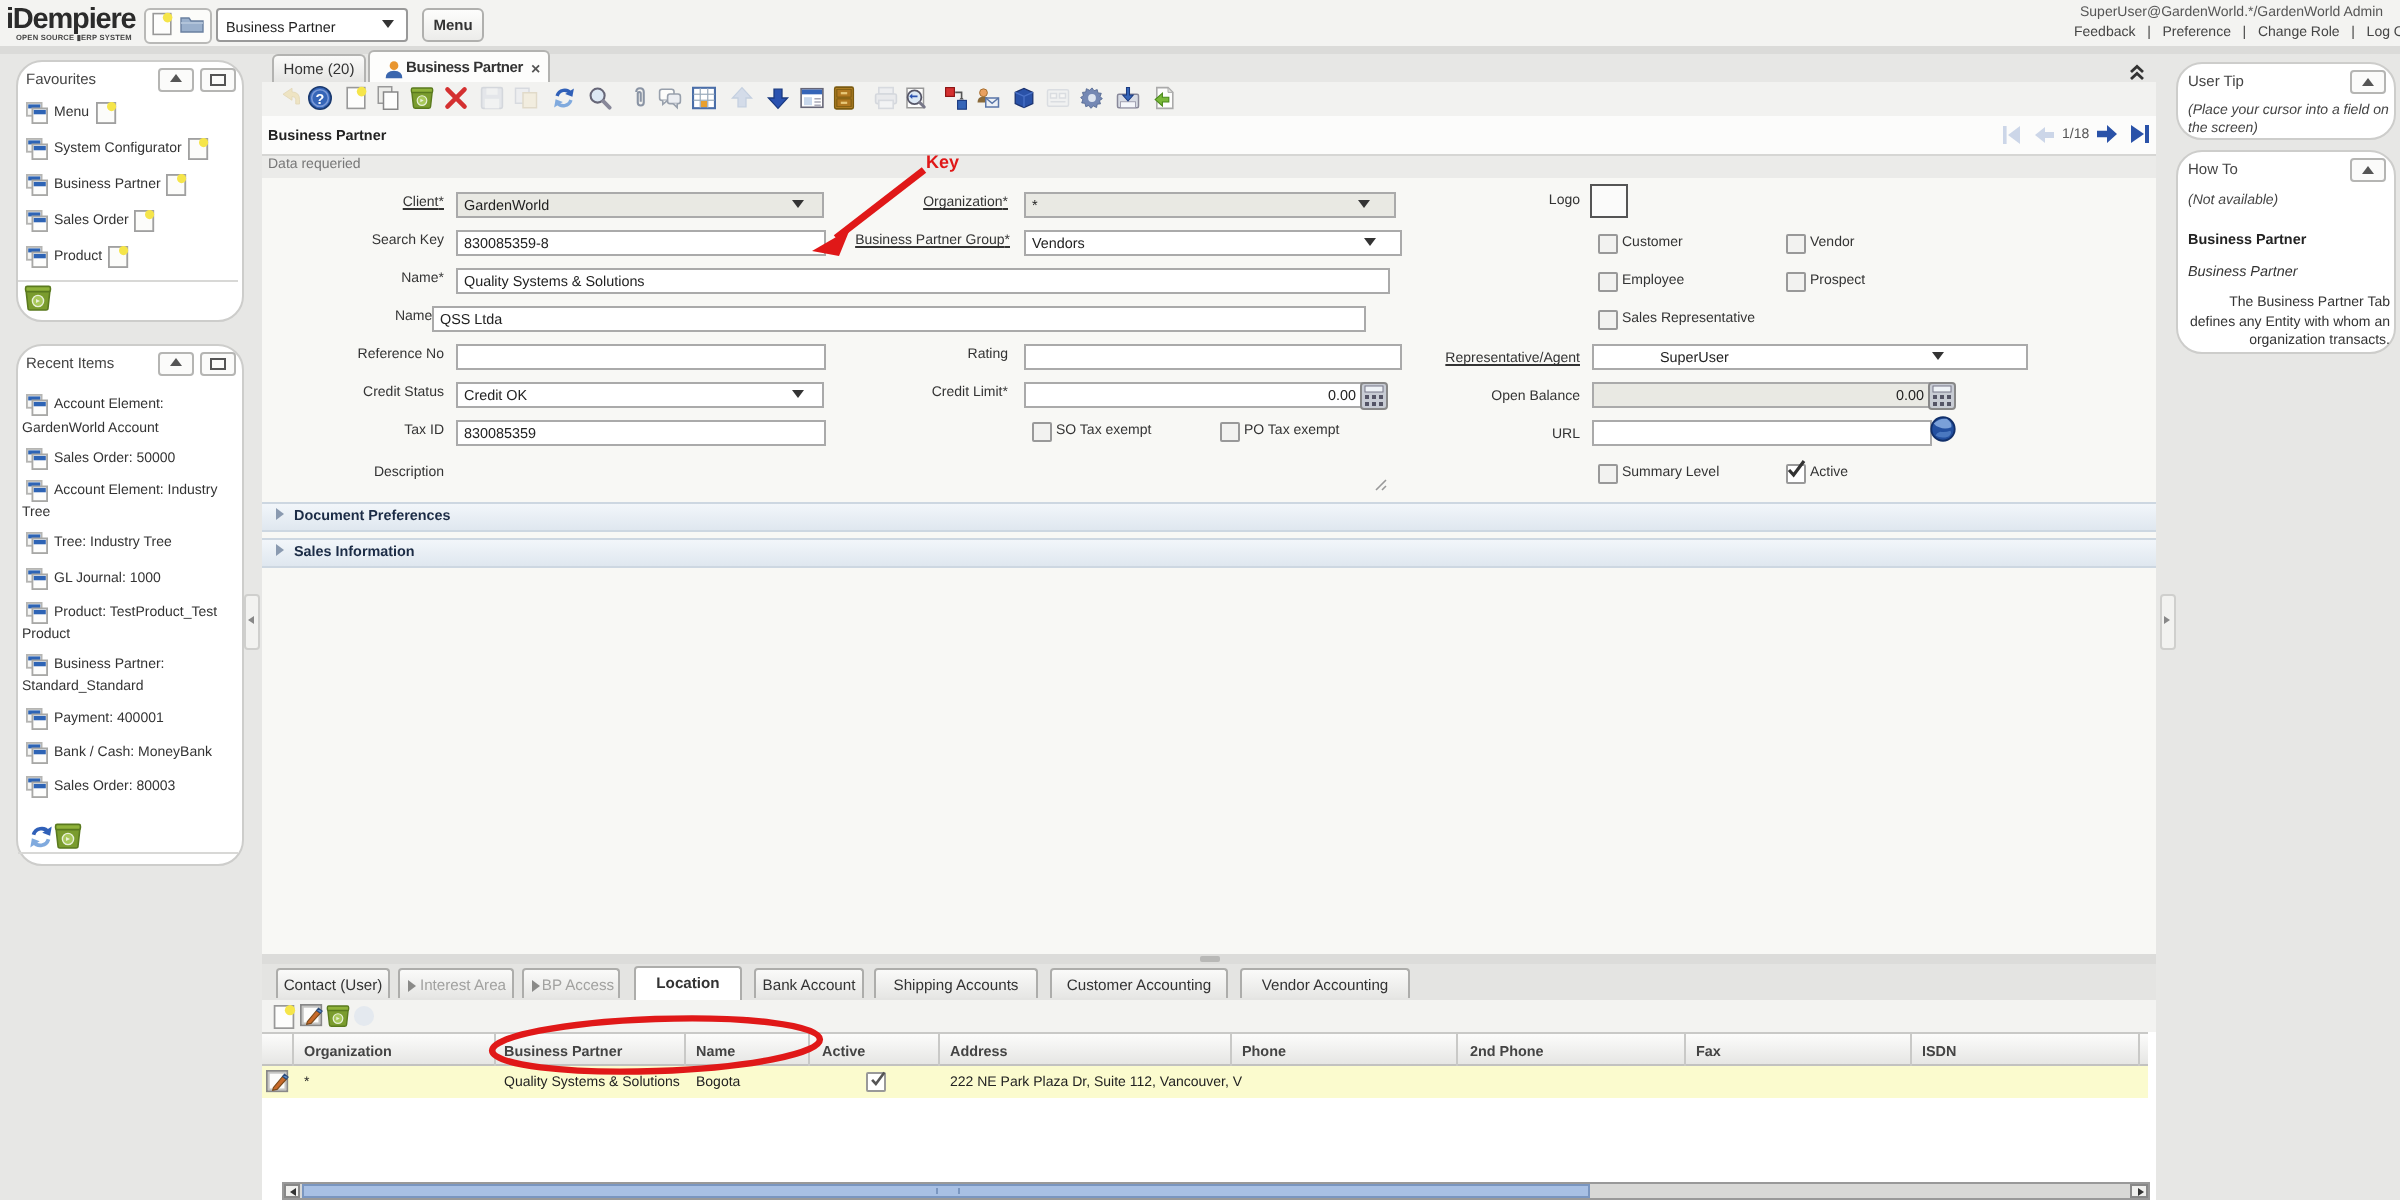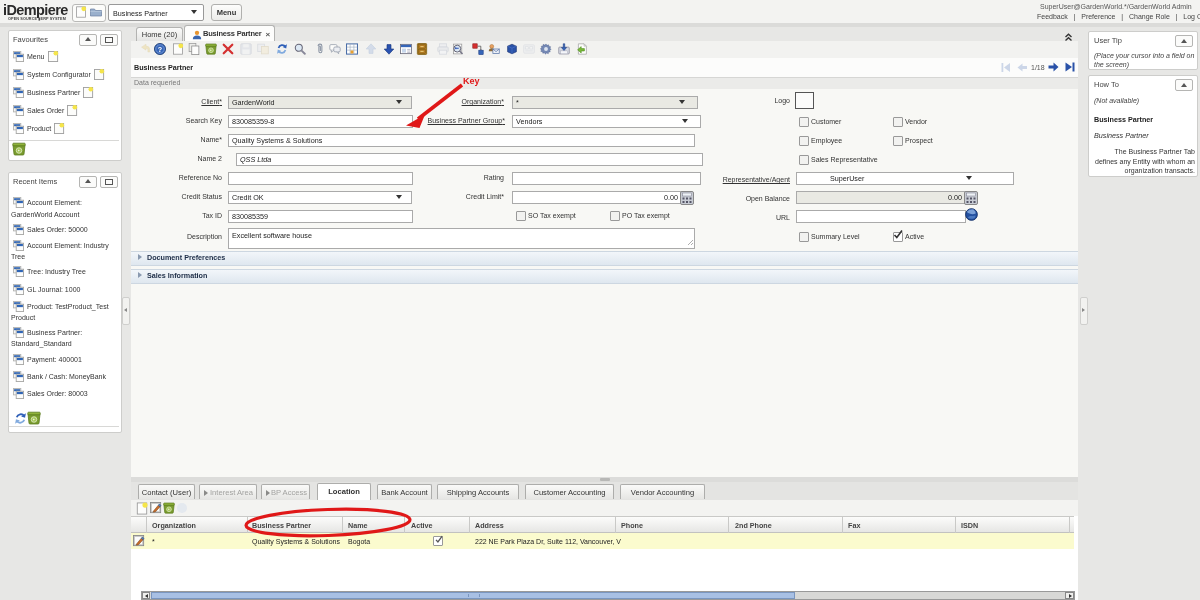--- a/index.html
+++ b/index.html
@@ -6,21 +6,21 @@
 #root{position:relative;width:1200px;height:600px;overflow:hidden;background:#e7e7e5;font-family:"Liberation Sans",sans-serif;color:#333;}
 .abs{position:absolute;}
 .lbl{position:absolute;font-size:7px;color:#333;text-align:right;white-space:nowrap;}
 .ulbl{text-decoration:underline;}
 .inp{position:absolute;background:#fff;border:1px solid #aaa;font-size:7.2px;color:#222;line-height:12px;padding:0 3px;white-space:nowrap;overflow:hidden;}
 .inp.grey{background:#e9e9e3;}
 .dd{position:absolute;background:#fff;border:1px solid #aaa;font-size:7.2px;color:#222;line-height:12px;padding:0 3px;white-space:nowrap;overflow:hidden;}
 .dd.grey{background:#e9e9e3;}
 .dar{position:absolute;width:0;height:0;border-left:3px solid transparent;border-right:3px solid transparent;border-top:4px solid #333;}
 .cb{position:absolute;width:8px;height:8px;background:#f2f2f0;border:1px solid #999;border-radius:1px;}
-.panel{position:absolute;background:#fff;border:1px solid #cdcdcb;border-radius:2px;}
+.panel{position:absolute;background:#fff;border:1px solid #cdcdcb;border-radius:13px;}
 .ptitle{position:absolute;font-size:7.5px;color:#444;}
 .pbtn{position:absolute;width:16px;height:10px;background:#fbfbfa;border:1px solid #b5b5b3;border-radius:2px;}
 .sb-item{position:absolute;font-size:7px;color:#333;white-space:nowrap;}.fitem{position:absolute;display:flex;align-items:center;gap:3px;font-size:7px;color:#333;white-space:nowrap;}.fitem svg{flex:none;}
 .tab{position:absolute;height:14px;border:1px solid #b3b3b1;border-bottom:none;border-radius:3px 3px 0 0;background:linear-gradient(#fbfbfa,#e3e3e1);font-size:7.5px;color:#333;text-align:center;line-height:14px;}
 .dtab{position:absolute;height:15px;top:484px;border:1px solid #adadab;border-bottom:none;border-radius:2px 2px 0 0;background:linear-gradient(#fafaf9,#e6e6e4);font-size:7.6px;color:#333;text-align:center;line-height:15px;white-space:nowrap;box-sizing:border-box;}
 .th{position:absolute;top:521px;font-size:7.2px;font-weight:bold;color:#444;white-space:nowrap;}
 .td{position:absolute;top:538px;font-size:7px;color:#222;white-space:nowrap;}
 .colline{position:absolute;top:516px;width:1px;height:17px;background:#c9c9c7;}
 </style>
 </head>
@@ -387,30 +387,29 @@
   <div class="abs" style="left:131px;top:89px;width:947px;height:388px;background:#f8f8f5;"></div>
 
   <div class="lbl ulbl" style="left:122px;top:98px;width:100px;">Client<span style="font-size:7px;">*</span></div>
   <div class="dd grey" style="left:228px;top:96px;width:176px;height:11px;">GardenWorld</div>
   <div class="dar" style="left:396px;top:100px;"></div>
   <div class="lbl" style="left:122px;top:117px;width:100px;">Search Key</div>
   <div class="inp" style="left:228px;top:115px;width:177px;height:11px;">830085359-8</div>
   <div class="lbl" style="left:122px;top:136px;width:100px;">Name<span style="font-size:7px;">*</span></div>
   <div class="inp" style="left:228px;top:134px;width:459px;height:11px;">Quality Systems &amp; Solutions</div>
   <div class="lbl" style="left:122px;top:155px;width:100px;">Name 2</div>
-  <div class="inp" style="left:236px;top:153px;width:459px;height:11px;font-style:italic;">QSS Ltda</div>
+  <div class="inp" style="left:216px;top:153px;width:459px;height:11px;">QSS Ltda</div>
   <div class="lbl" style="left:122px;top:174px;width:100px;">Reference No</div>
   <div class="inp" style="left:228px;top:172px;width:177px;height:11px;"></div>
   <div class="lbl" style="left:122px;top:193px;width:100px;">Credit Status</div>
   <div class="dd" style="left:228px;top:191px;width:176px;height:11px;">Credit OK</div>
   <div class="dar" style="left:396px;top:195px;"></div>
   <div class="lbl" style="left:122px;top:212px;width:100px;">Tax ID</div>
   <div class="inp" style="left:228px;top:210px;width:177px;height:11px;">830085359</div>
   <div class="lbl" style="left:122px;top:233px;width:100px;">Description</div>
-  <div class="inp" style="left:228px;top:228px;width:459px;height:17px;line-height:9px;padding-top:2px;">Excellent software house</div>
   <svg class="abs" style="left:687px;top:239px;width:7px;height:7px;" viewBox="0 0 7 7">
       <path d="M6 1 L1 6 M6 4 L4 6" stroke="#999" stroke-width="0.8"></path>
     </svg>
 
   <div class="lbl ulbl" style="left:404px;top:98px;width:100px;">Organization<span style="font-size:7px;">*</span></div>
   <div class="dd grey" style="left:512px;top:96px;width:178px;height:11px;">*</div>
   <div class="dar" style="left:679px;top:100px;"></div>
   <div class="lbl ulbl" style="left:380px;top:117px;width:125px;">Business Partner Group<span style="font-size:7px;">*</span></div>
   <div class="dd" style="left:512px;top:115px;width:181px;height:11px;">Vendors</div>
   <div class="dar" style="left:682px;top:119px;"></div>

